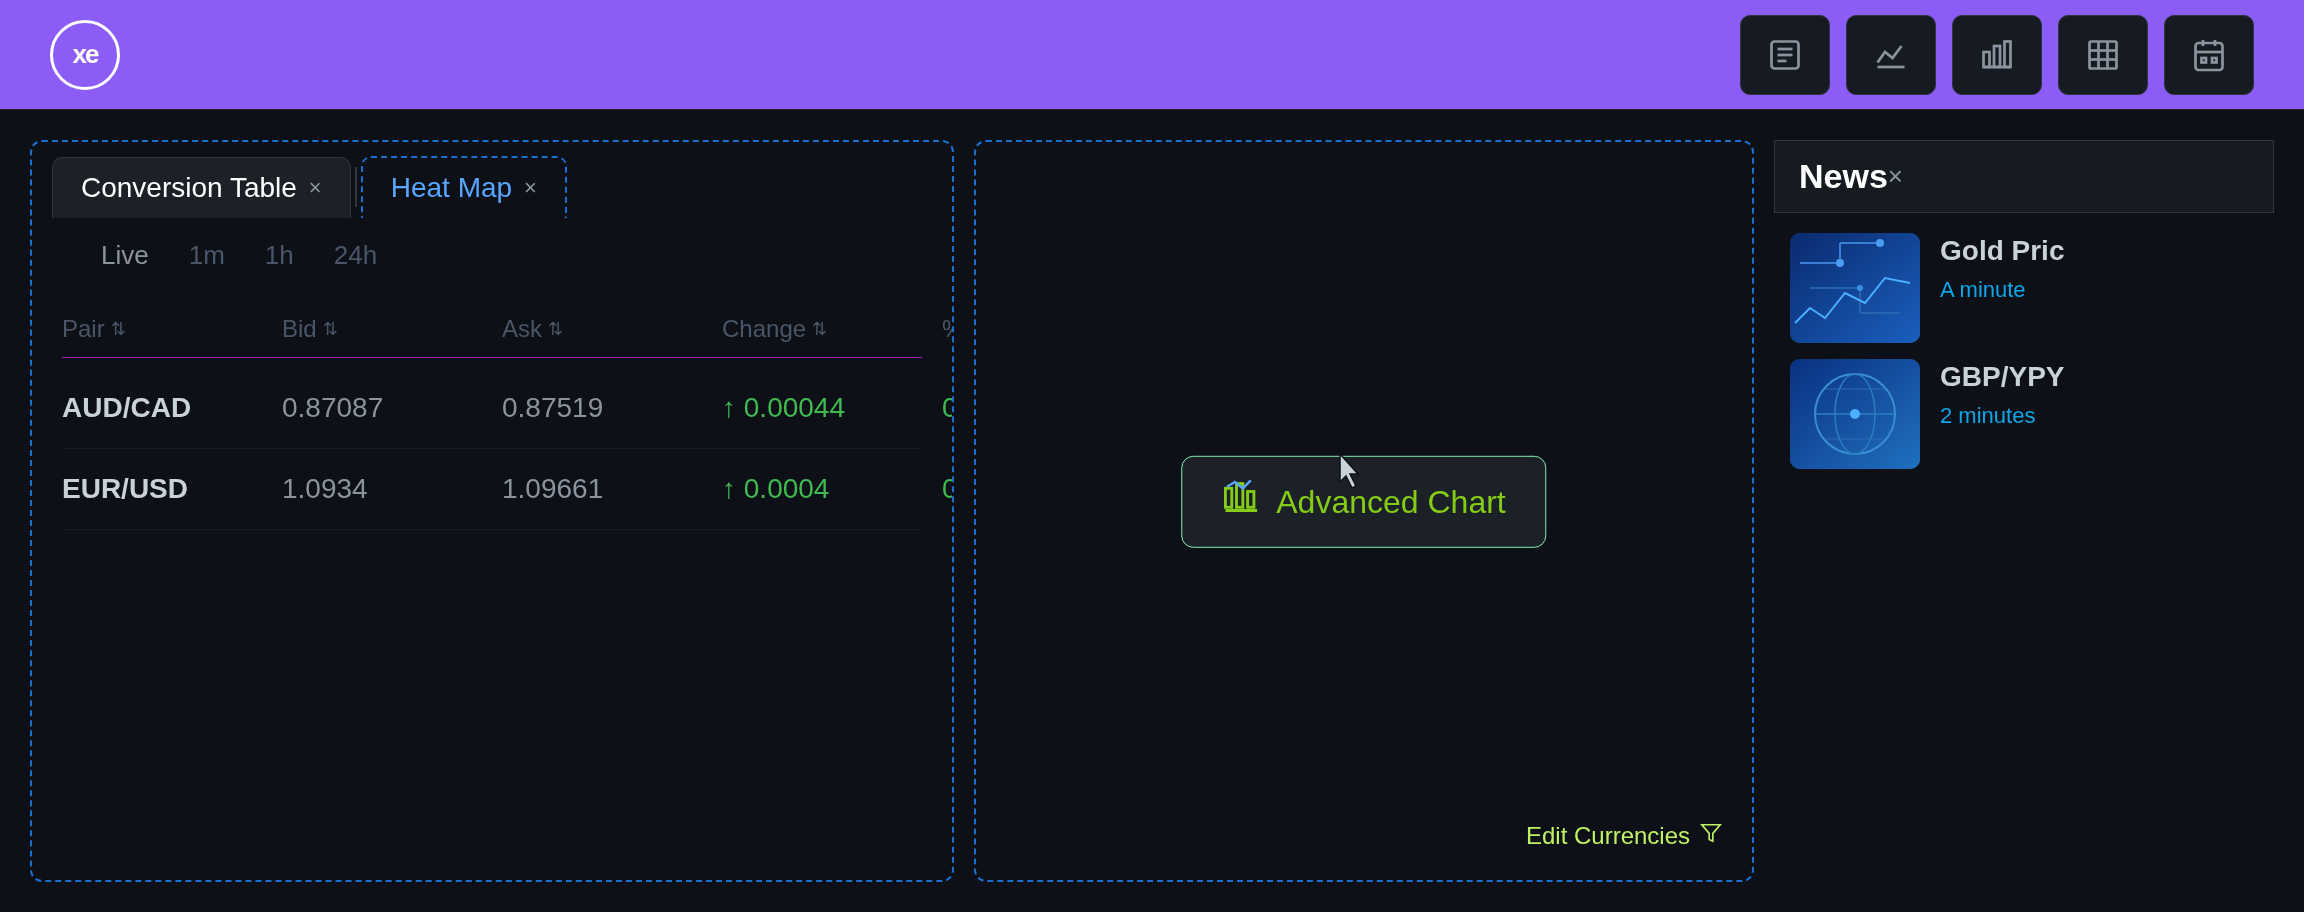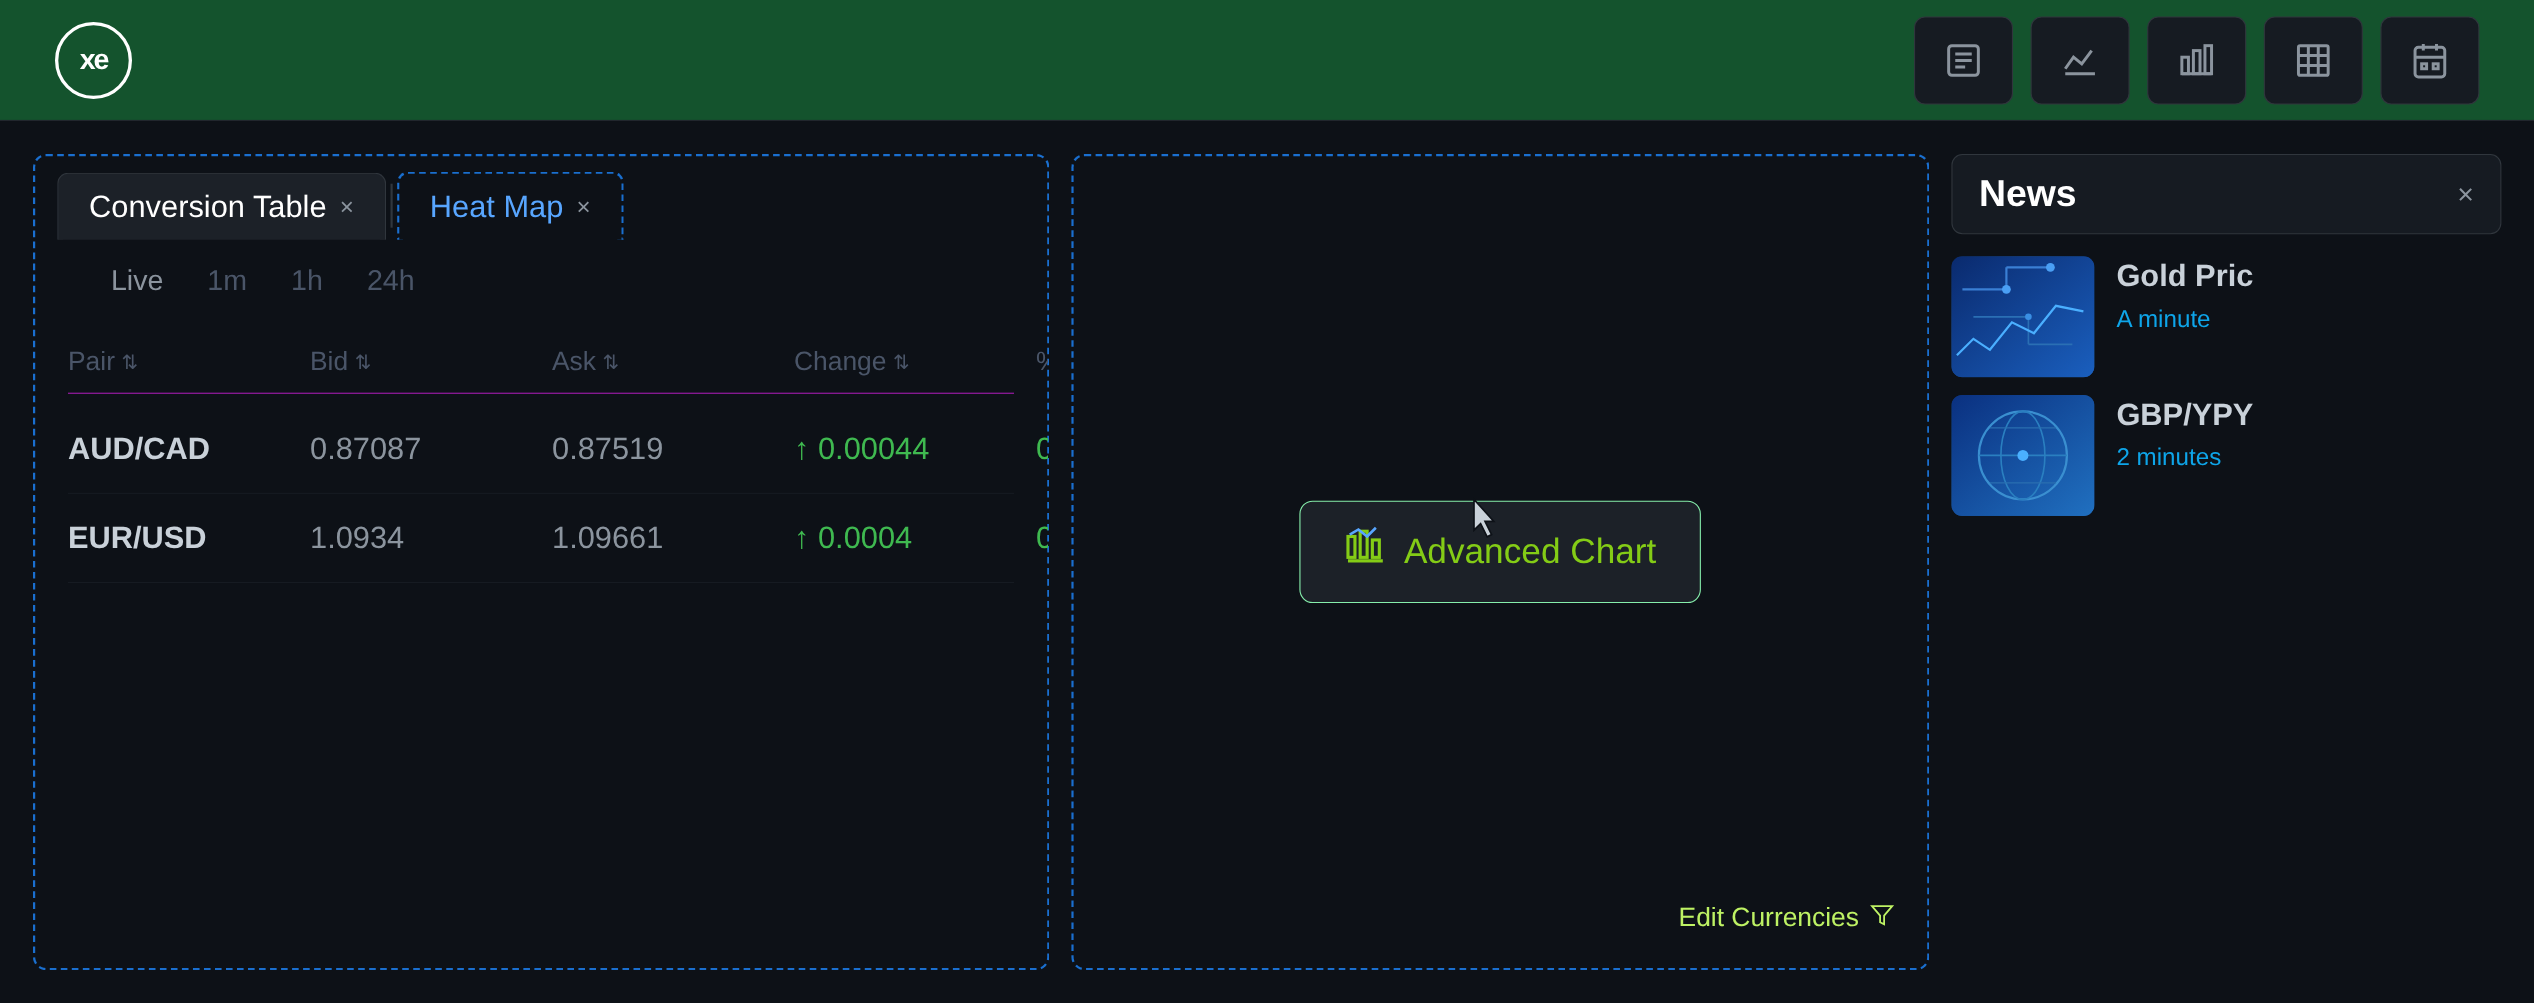--- a/index.html
+++ b/index.html
@@ -8,21 +8,21 @@
       background-color: #0d1117;
       color: #c9d1d9;
       font-family: -apple-system, BlinkMacSystemFont, 'Segoe UI', sans-serif;
       width: 2304px;
       height: 912px;
       overflow: hidden;
     }
 
     
     .header {
-      background-color: #14532d;
+      background-color: #8b5cf6;
       border-bottom: 1px solid #21262d;
       height: 110px;
       display: flex;
       align-items: center;
       justify-content: space-between;
       padding: 0 50px;
     }
 
     .logo-area {
       display: flex;
@@ -252,24 +252,23 @@
     .right-panel {
       width: 500px;
       display: flex;
       flex-direction: column;
       gap: 20px;
     }
 
     .news-header {
       display: flex;
       align-items: center;
-      justify-content: space-between;
       background-color: #161b22;
       border: 1px solid #30363d;
-      border-radius: 10px;
+      border-radius: 0;
       padding: 16px 24px;
     }
 
     .news-title {
       font-size: 34px;
       font-weight: 600;
       color: #ffffff;
     }
 
     .news-close {
@@ -282,20 +281,21 @@
       display: flex;
       flex-direction: column;
       gap: 16px;
     }
 
     .news-item {
       display: flex;
       gap: 20px;
       align-items: flex-start;
       cursor: pointer;
+      margin-left: 16px;
     }
 
     .news-thumb {
       width: 130px;
       height: 110px;
       border-radius: 10px;
       flex-shrink: 0;
       overflow: hidden;
       position: relative;
     }

